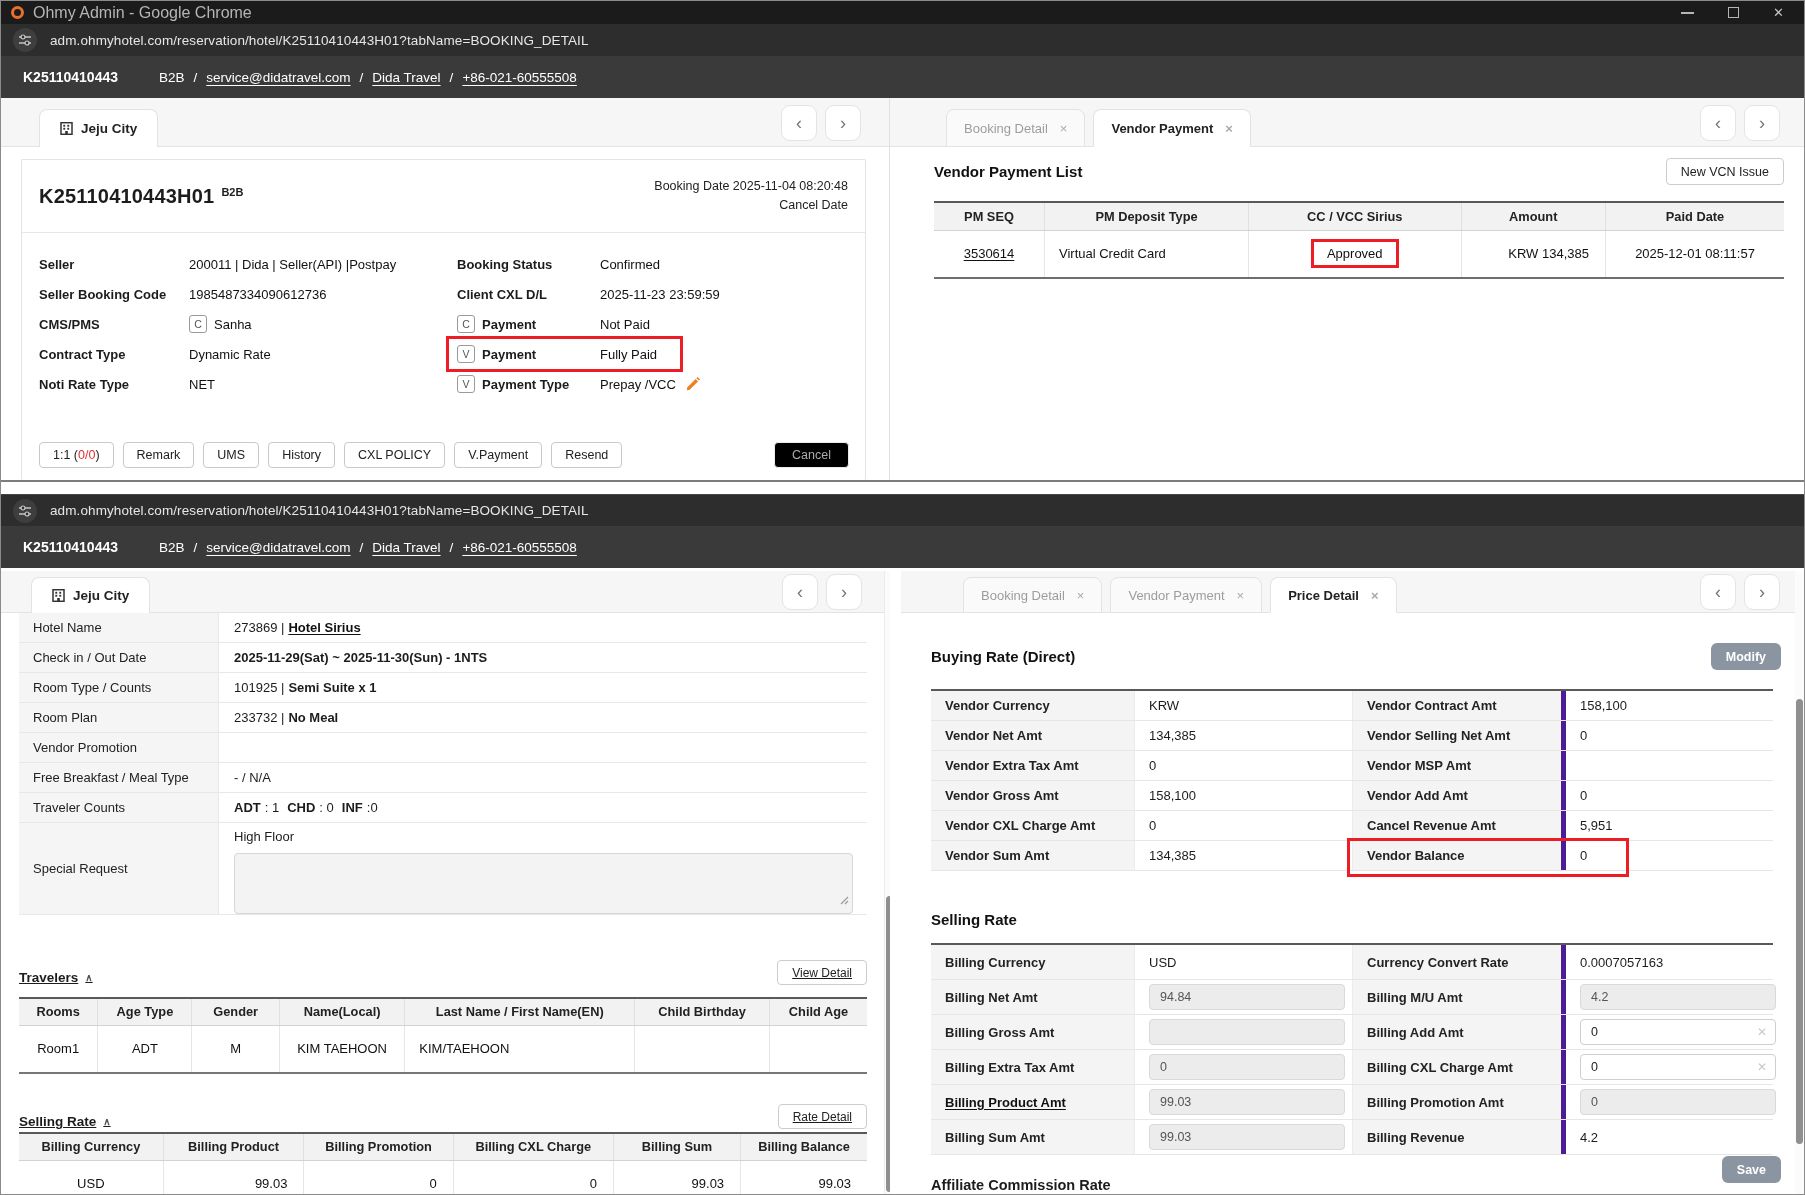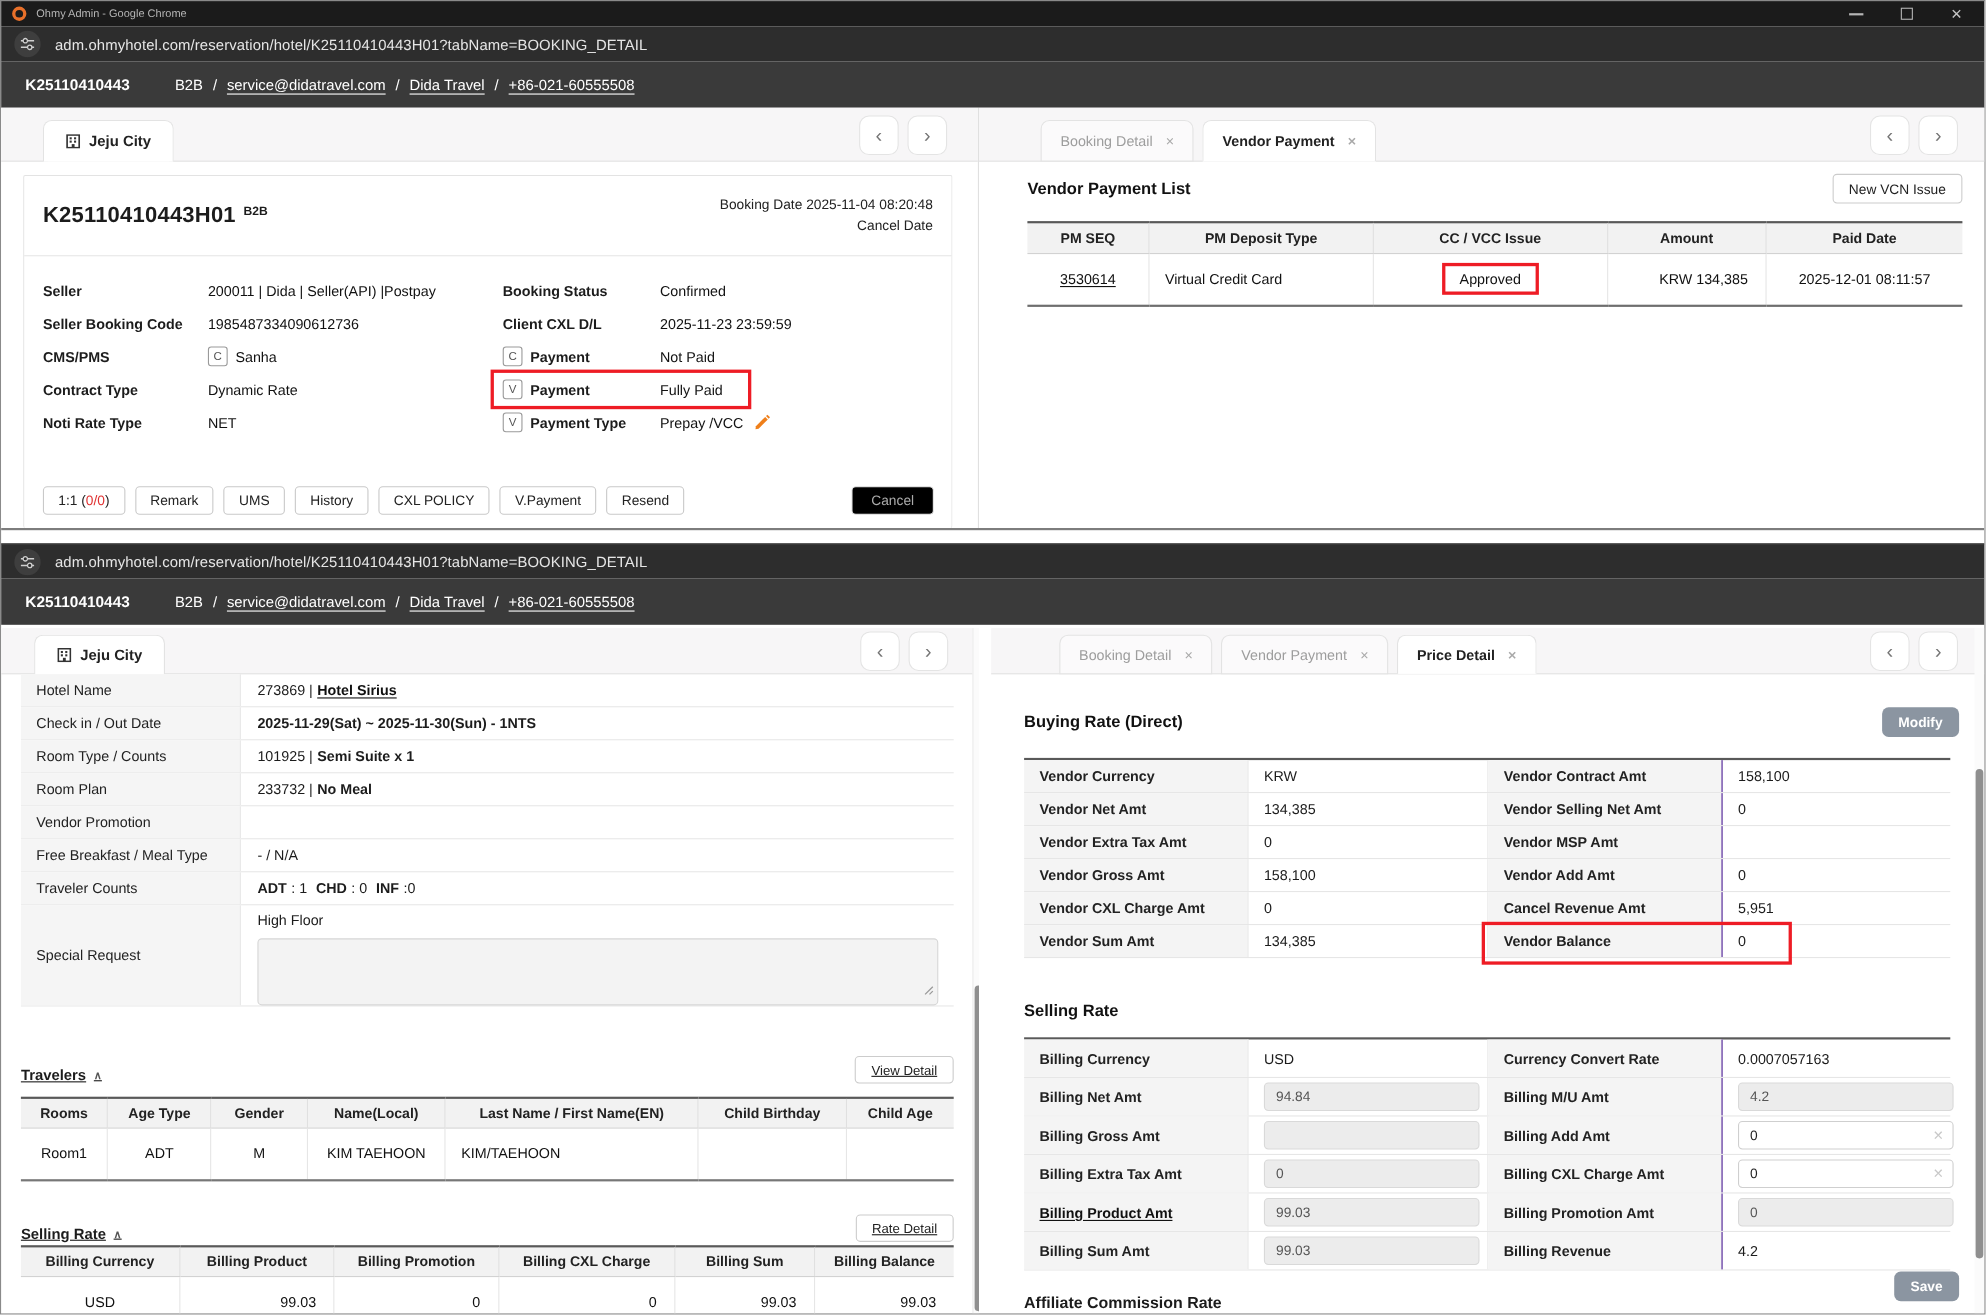--- a/index.html
+++ b/index.html
@@ -11,21 +11,21 @@
     color: #1c1c1c;
     overflow: hidden;
     border: 1px solid #8a8a8a;
   }
   
   .titlebar {
     position:absolute; left:0; top:0; right:0; height:23px;
     background:#1b1b1b; display:flex; align-items:center; padding:0 10px; gap:9px;
   }
   .chrome-logo { width:13px; height:13px; border:3px solid #e8702a; border-radius:50%; }
-  .win-title { color:#b5b5b5; font-size:10px; }
+  .win-title { color:#b5b5b5; font-size:16px; }
   .win-controls { margin-left:auto; display:flex; align-items:center; gap:34px; padding-right:10px; }
   .wc-min { width:13px; height:2px; background:#b5b5b5; }
   .wc-max { width:11px; height:11px; border:1.5px solid #b5b5b5; }
   .wc-close { color:#c5c5c5; font-size:13px; line-height:1; }
   .urlbar {
     position:absolute; left:0; right:0; height:32px; background:#2d2d2d;
     display:flex; align-items:center; padding:0 12px; gap:13px;
   }
   .urlbar-1 { top:23px; }
   .urlbar-2 { top:493px; border-top:1px solid #474747; }
@@ -150,21 +150,21 @@
   .bh-buying { top:72px; } .bh-selling { top:340px; }
   .br-head .btn-slate { margin-left:auto; }
   .ktable { position:absolute; left:30px; right:31px; border-top:2px solid #595959; font-size:13px; }
   .kt-buying { top:118px; } .kt-selling { top:372px; }
   .krow { display:flex; border-bottom:1px solid #e6e6e6; align-items:stretch; }
   .kt-buying .krow { height:30px; }
   .kt-selling .krow1 { height:31px; } .kt-selling .krow { height:35px; }
   .kl { width:204px; flex:none; background:#f4f4f4; border-right:1px solid #ececec;
     display:flex; align-items:center; padding-left:14px; font-weight:700; color:#222; }
   .kv { width:218px; flex:none; border-right:1px solid #ececec; display:flex; align-items:center; padding-left:14px; }
-  .kl2 { width:213px; flex:none; background:#f4f4f4; border-right:1px solid #4c1d95;
+  .kl2 { width:213px; flex:none; background:#f4f4f4; border-right:5px solid #4c1d95;
     display:flex; align-items:center; padding-left:14px; font-weight:700; color:#222; }
   .kv2 { flex:1; display:flex; align-items:center; padding-left:14px; }
   .vb-red { position:absolute; left:416px; top:147px; width:282px; height:39px; border:3px solid #ee1c25; pointer-events:none; }
   .inwrap { position:relative; display:inline-flex; align-items:center; }
   .ipt { width:196px; height:26px; border-radius:4px; font-size:12.5px; padding:0 10px; font-family:inherit; }
   .ipt-gray { background:#ececec; border:1px solid #d9d9d9; color:#555; }
   .ipt-white { background:#fff; border:1px solid #cfcfcf; color:#222; }
   .clear-x { position:absolute; right:9px; color:#c9c9c9; font-size:12px; cursor:pointer; }
   .save-row { position:absolute; right:23px; top:585px; }
   .affil { position:absolute; left:30px; top:606px; font-size:14.5px; font-weight:700; }
@@ -343,21 +343,21 @@
             <col style="width:13%">
             <col style="width:24%">
             <col style="width:25%">
             <col style="width:17%">
             <col style="width:21%">
           </colgroup>
         <thead>
           <tr>
             <th>PM SEQ</th>
             <th>PM Deposit Type</th>
-            <th>CC / VCC Issue</th>
+            <th>CC / VCC Sirius</th>
             <th>Amount</th>
             <th>Paid Date</th>
           </tr>
         </thead>
         <tbody>
           <tr>
             <td><span class="link">3530614</span></td>
             <td class="tal">Virtual Credit Card</td>
             <td><span class="approved">Approved</span></td>
             <td class="tar">KRW 134,385</td>

